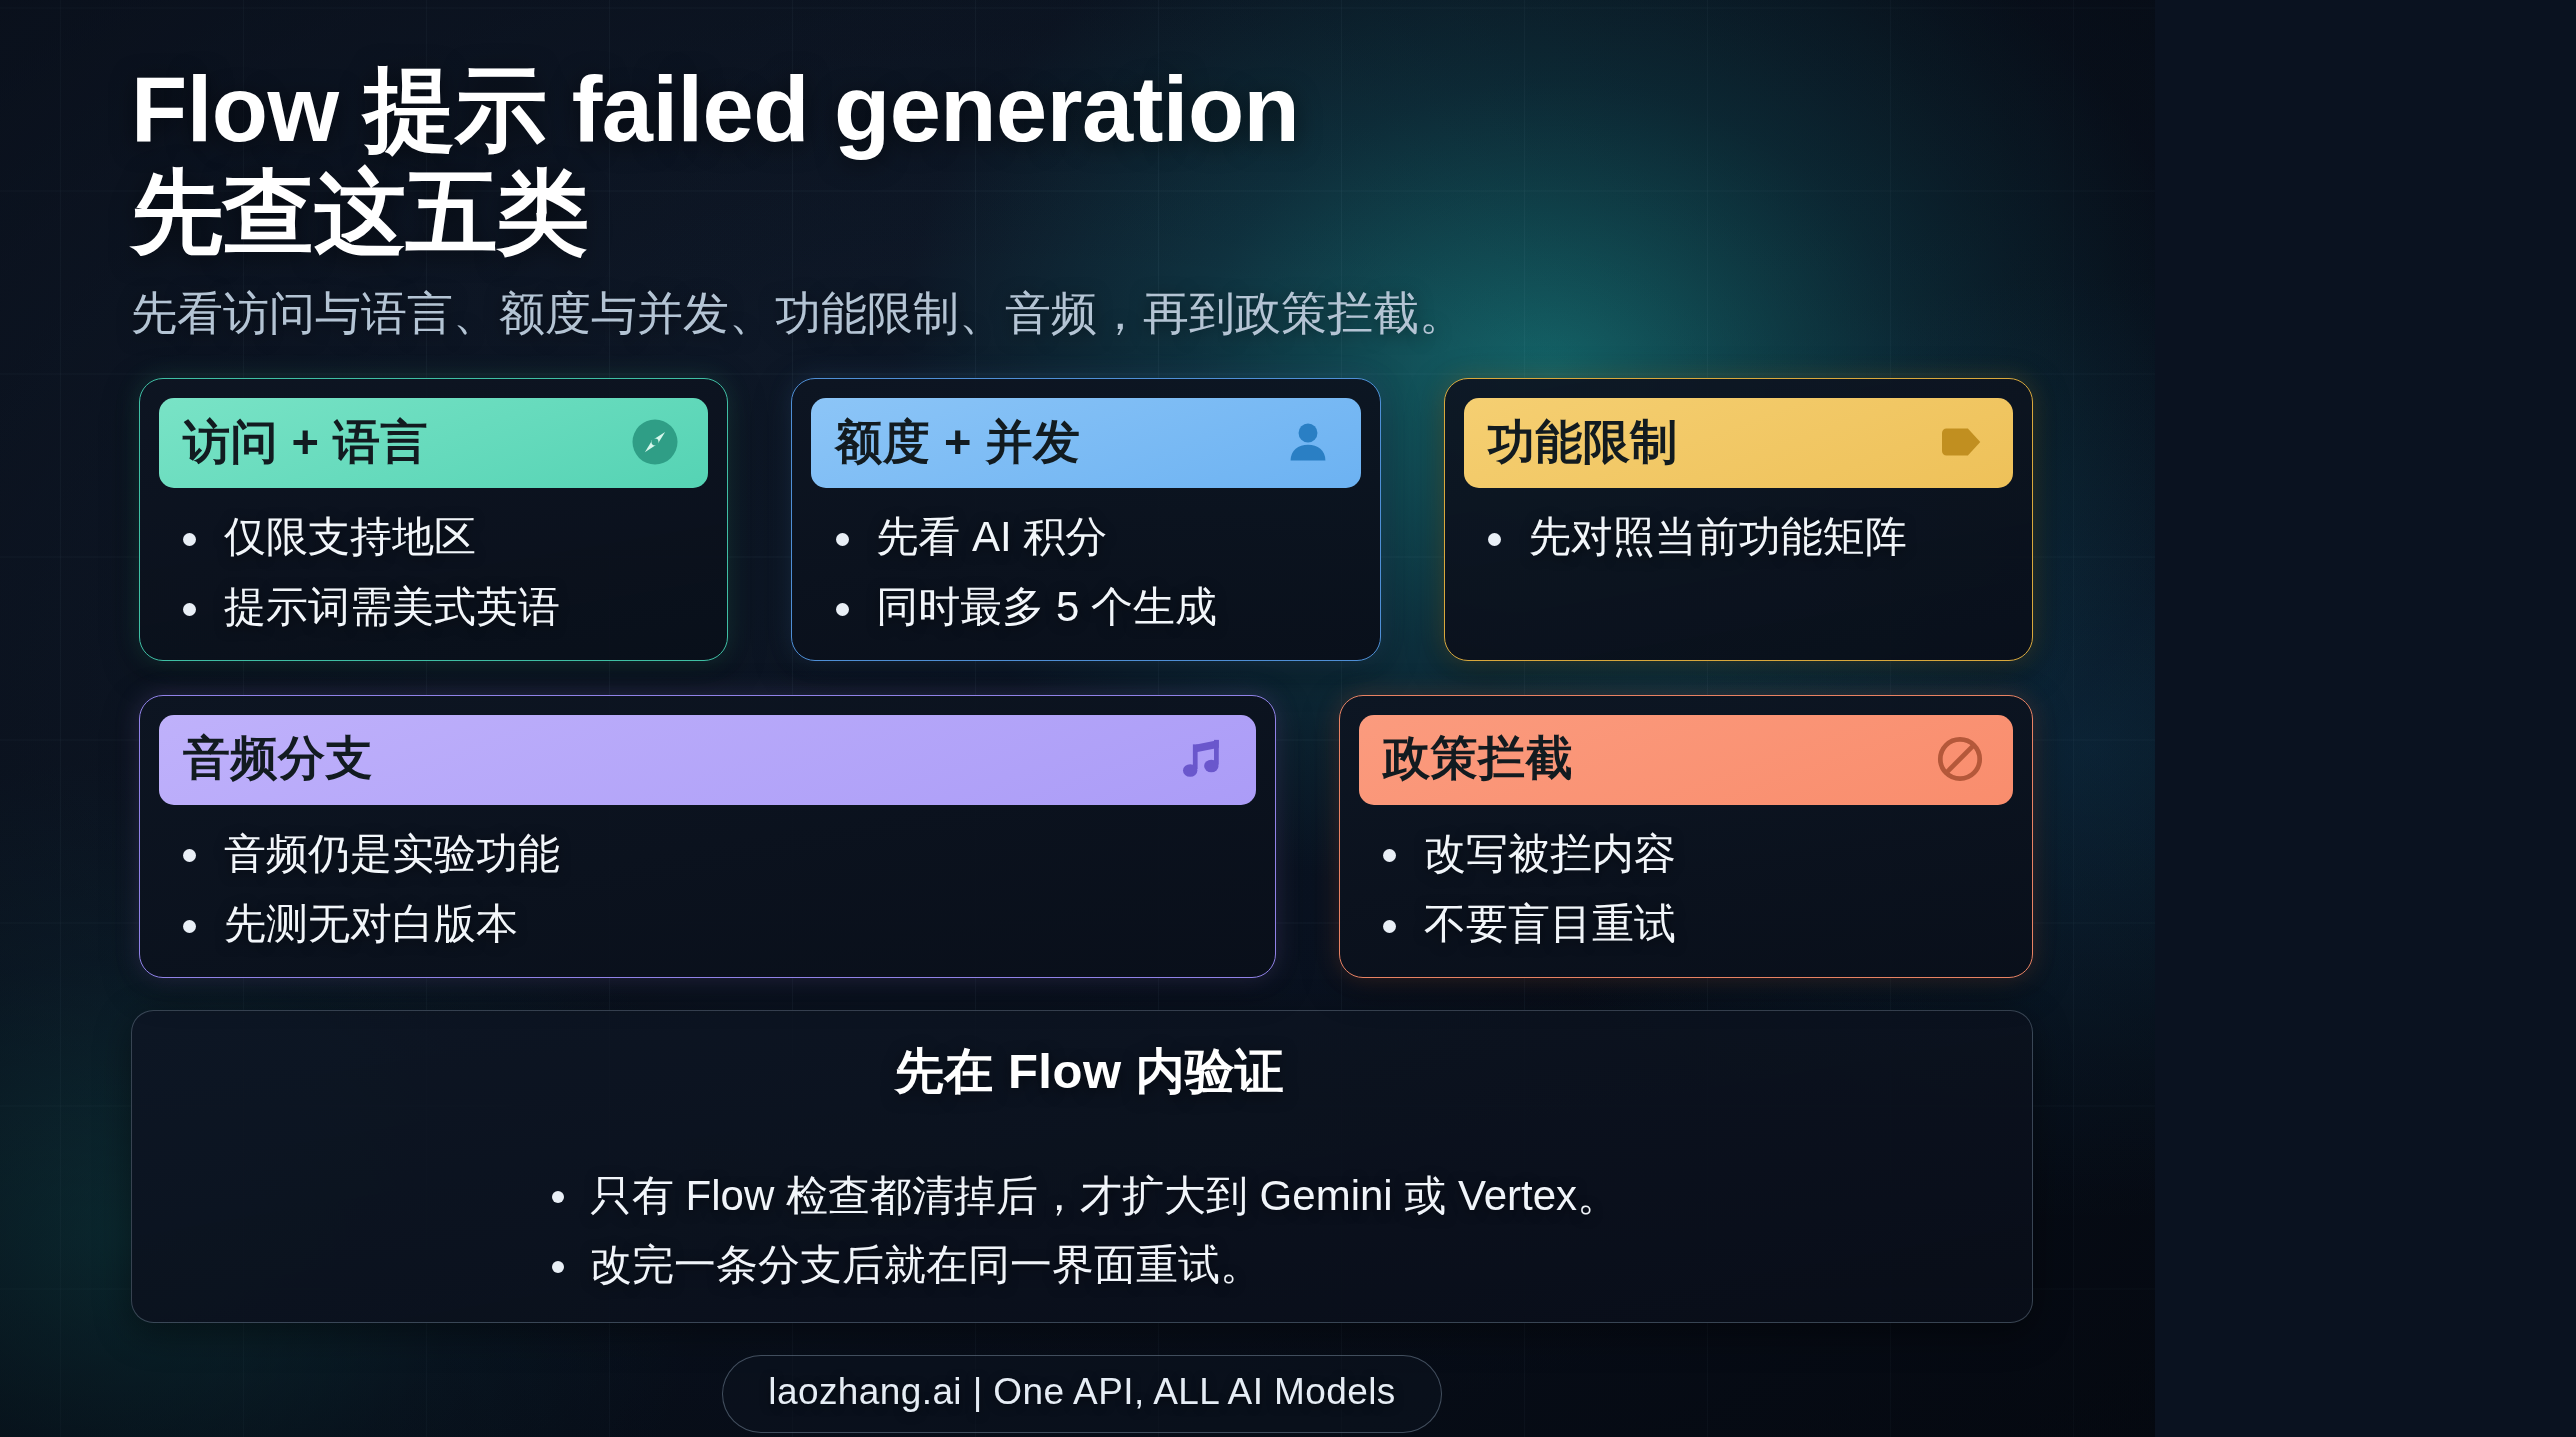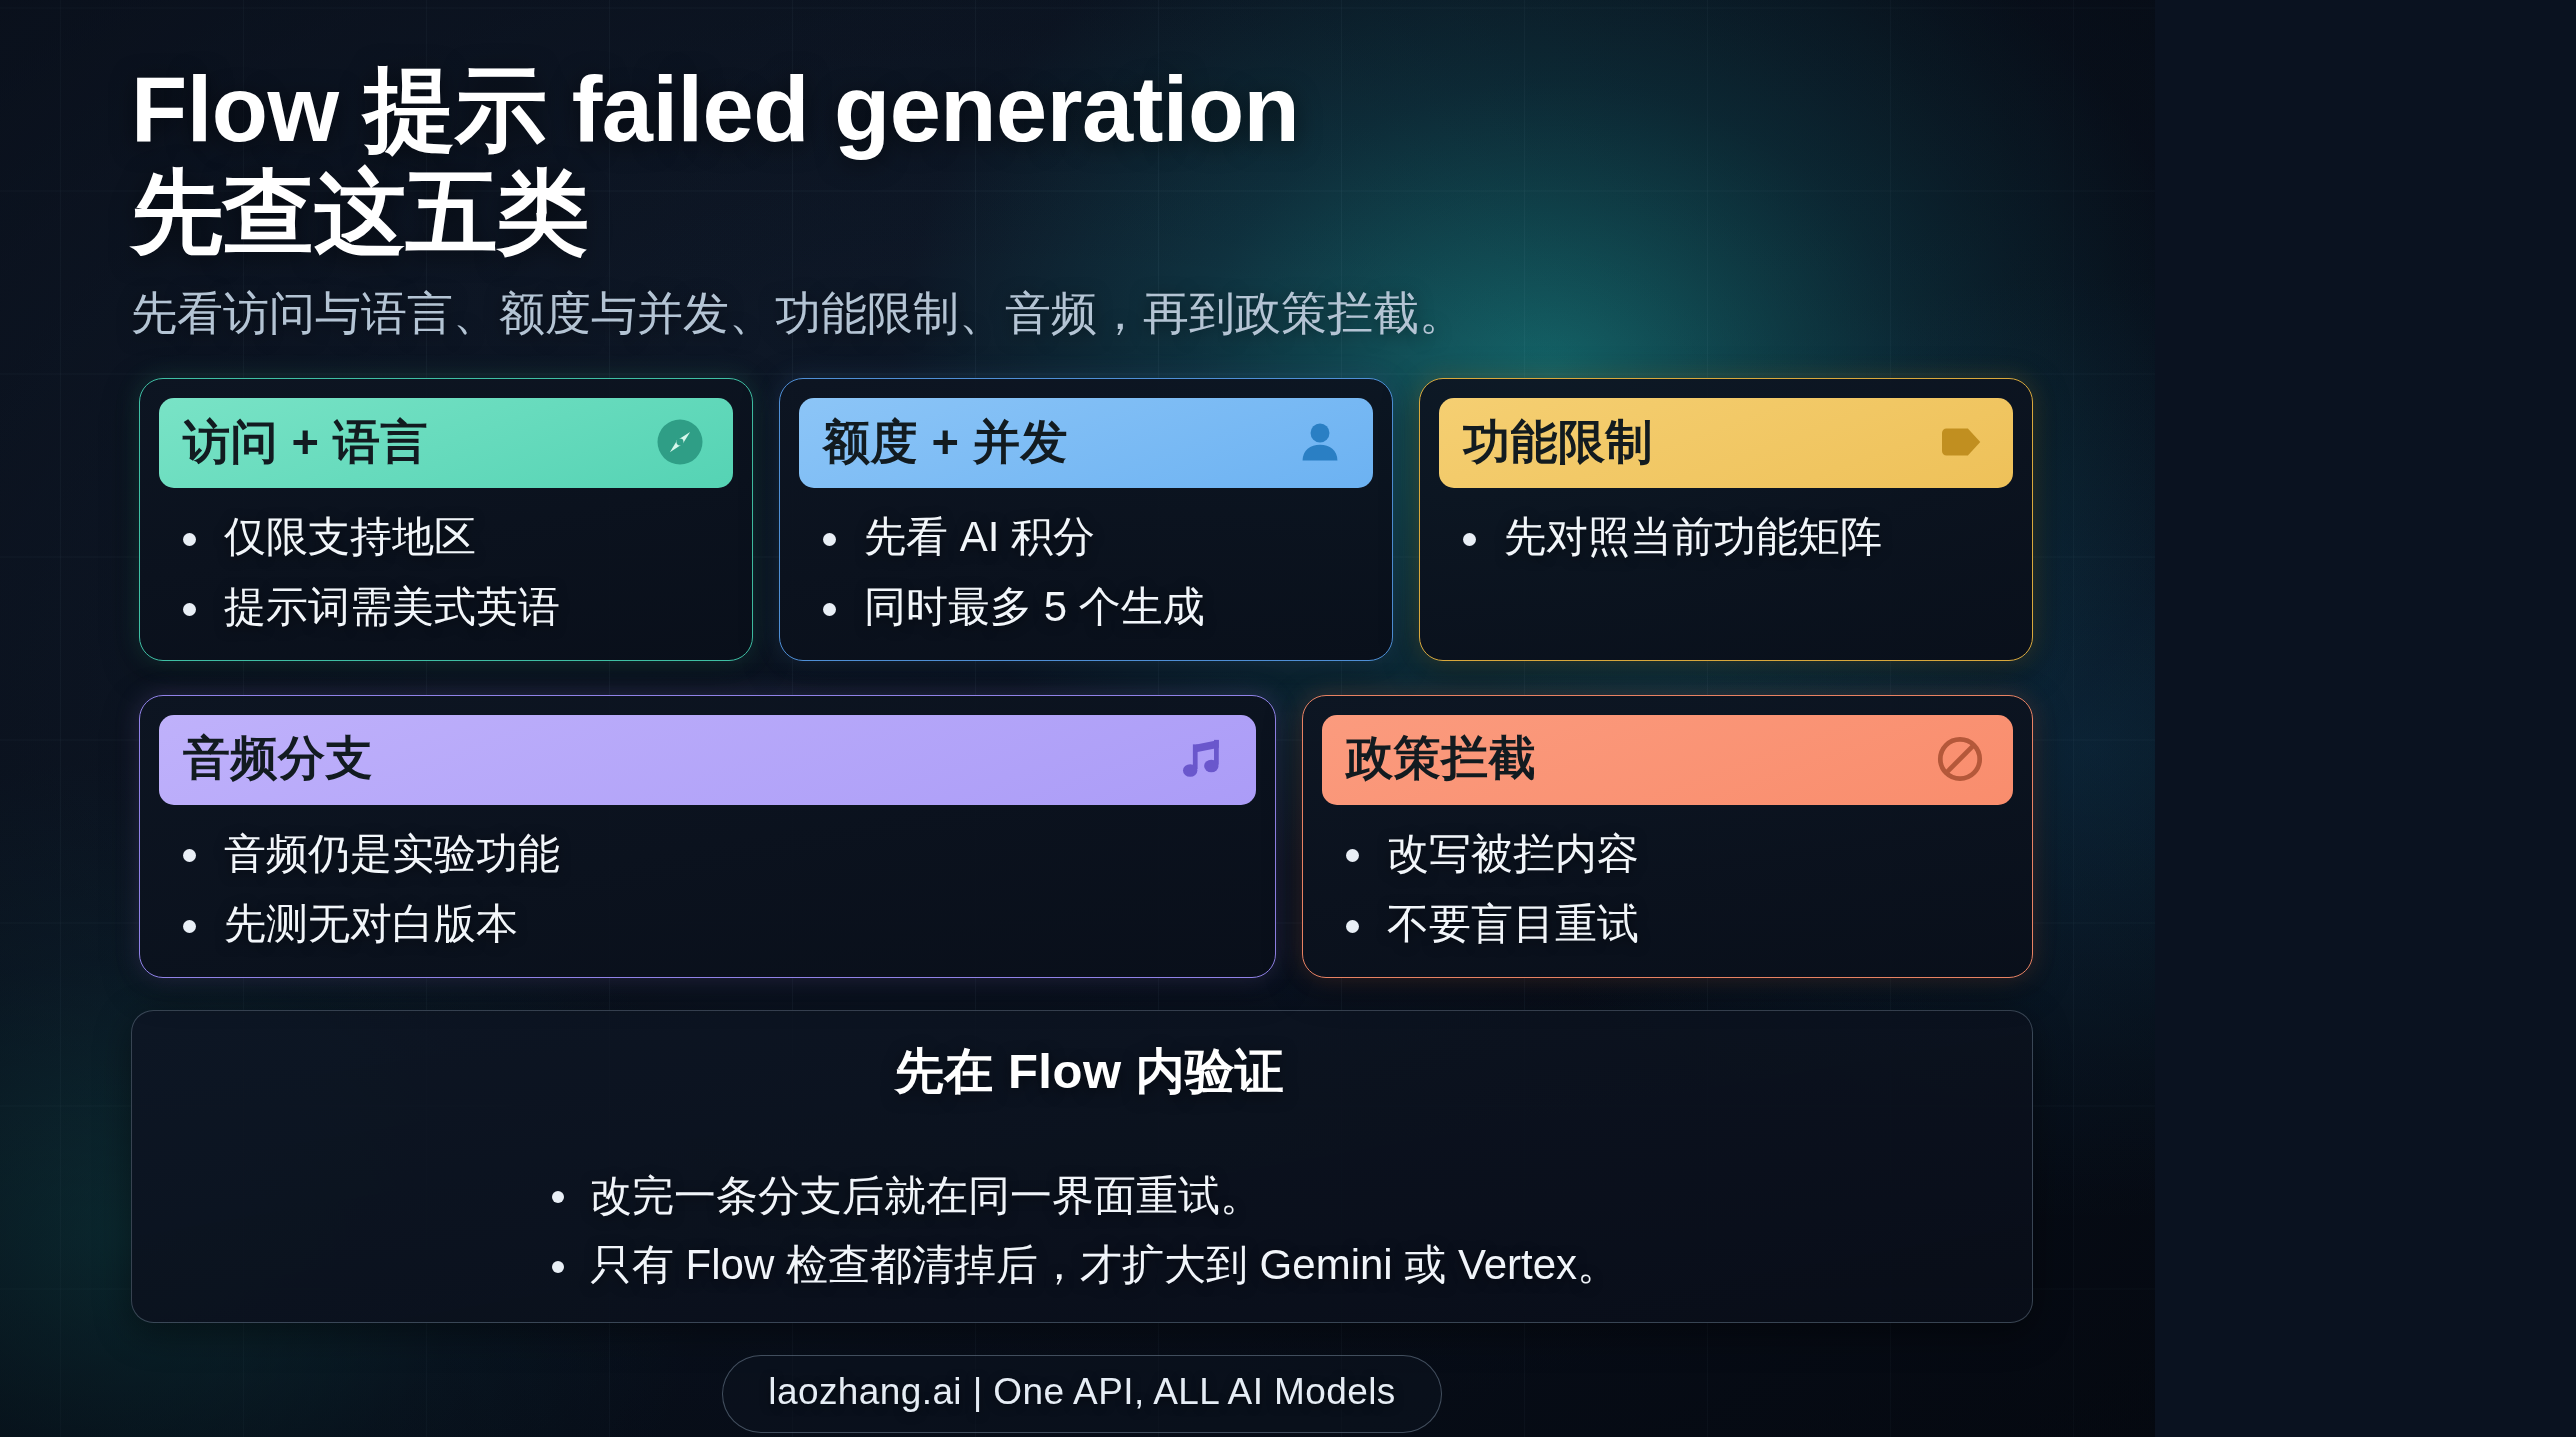--- a/index.html
+++ b/index.html
@@ -68,21 +68,21 @@
     color: #b4c4d4;
     font-size: 46px;
     line-height: 1.25;
     font-weight: 400;
     text-shadow: 0 2.8px 17px rgba(0,0,0,0.5);
   }
 
   
   .row {
     display: flex;
-    gap: 26px;
+    gap: 63px;
     margin-top: 36px;
     padding-left: 8px;
   }
   .row-1 .card { flex: 1 1 0; }
   .row-2 { margin-top: 34px; border-radius: 27px; }
   .row-2 .card.w-audio  { flex: 0 0 1137px; }
   .row-2 .card.w-policy { flex: 1 1 0; }
 
   .card {
     position: relative;
@@ -320,22 +320,22 @@
         <ul class="bullets">
           <li>改写被拦内容</li>
           <li>不要盲目重试</li>
         </ul>
       </div>
     </div>
 
     <div class="verify-panel">
       <div class="verify-label">先在 Flow 内验证</div>
       <ul class="verify-list">
+        <li>只有 Flow 检查都清掉后，才扩大到 Gemini 或 Vertex。</li>
         <li>改完一条分支后就在同一界面重试。</li>
-        <li>只有 Flow 检查都清掉后，才扩大到 Gemini 或 Vertex。</li>
       </ul>
     </div>
 
     <div class="brand-wrap">
       <div class="brand-badge">laozhang.ai | One API, ALL AI Models</div>
     </div>
 
   </div>
 </div>
 

